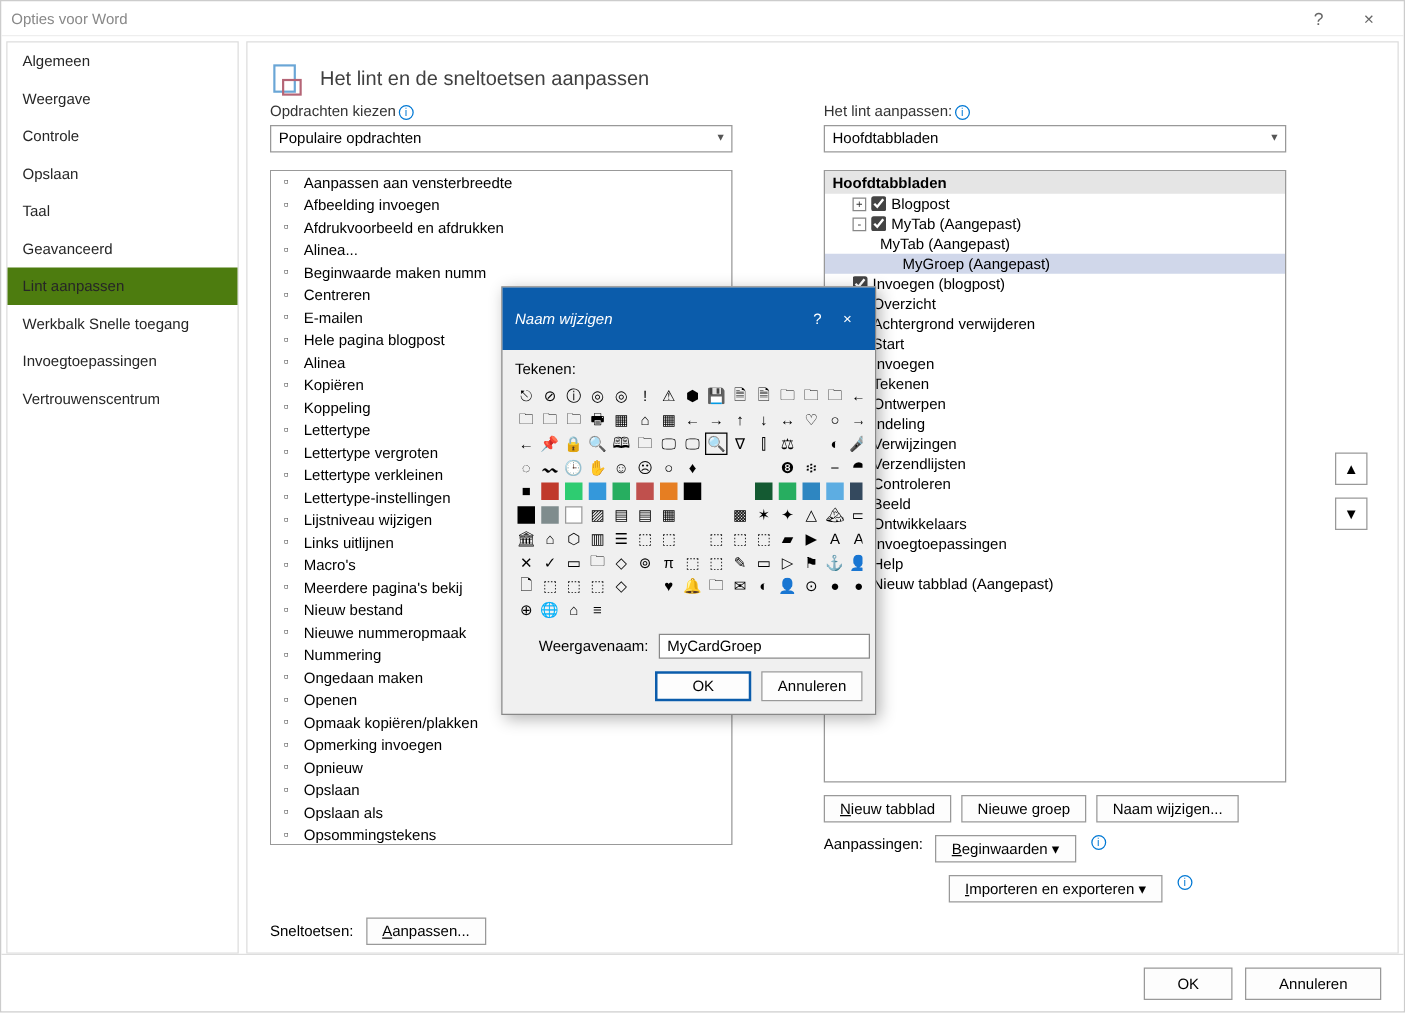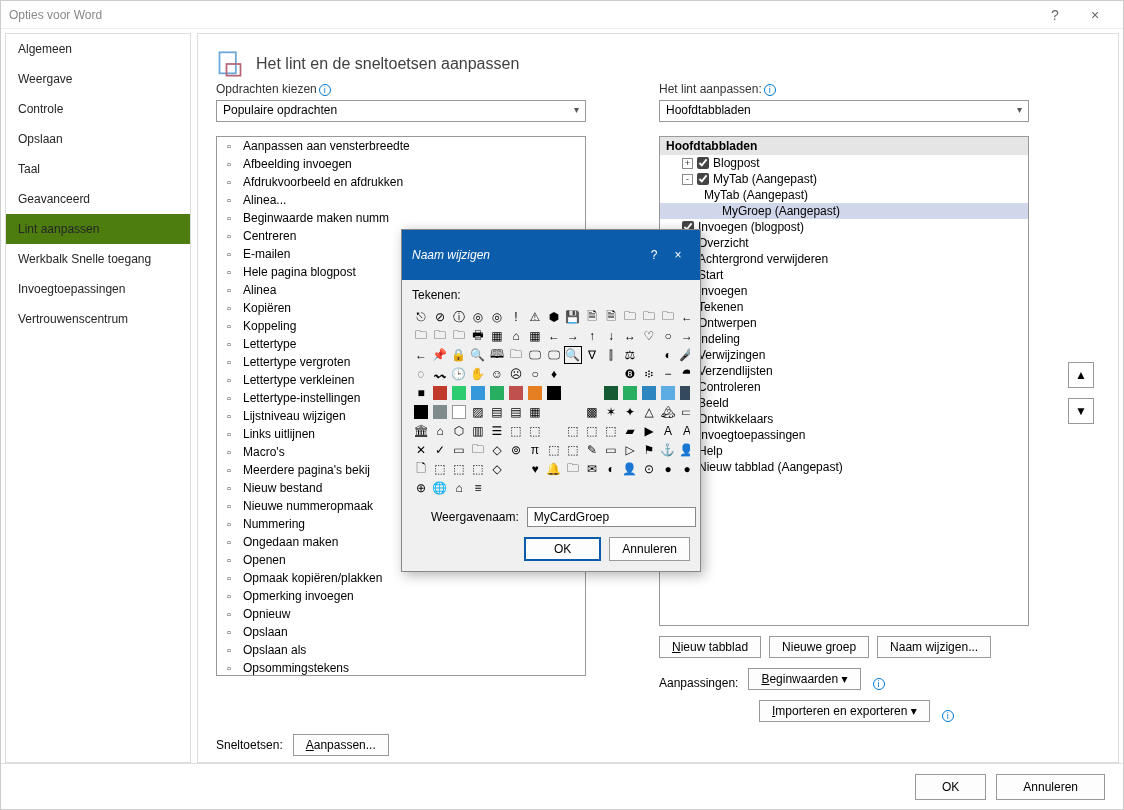--- a/index.html
+++ b/index.html
@@ -28,21 +28,21 @@
 .tree .hdr { background: #e5e5e5; font-weight: bold; padding: 2px 6px; }
 .tree .node { padding: 1px 4px; display: flex; align-items: center; gap: 4px; }
 .tree .node.sel { background: #d0d7ea; }
 .tree .exp { width: 11px; height: 11px; border: 1px solid #888; display: inline-flex; align-items: center; justify-content: center; font-size: 9px; line-height: 1; color: #333; background:#fff; }
 .tree .chk { width: 12px; height: 12px; accent-color: #444; }
 .tree .indent1 { padding-left: 22px; }
 .tree .indent2 { padding-left: 44px; }
 .tree .indent3 { padding-left: 62px; }
 .tree-btns { display: flex; gap: 8px; margin-top: 10px; }
 .btn { border: 1px solid #999; background: #fdfdfd; padding: 3px 12px; cursor: pointer; }
-.customize-row { margin-top: 10px; display: flex; align-items: flex-end; gap: 10px; }
+.customize-row { margin-top: 10px; display: flex; align-items: flex-start; gap: 10px; }
 .updown { position: absolute; right: 6px; top: 50%; transform: translateY(-40px); display: flex; flex-direction: column; gap: 10px; }
 .sqbtn { width: 26px; height: 26px; border: 1px solid #999; display: flex; align-items: center; justify-content: center; background: #fff; }
 .bottom-bar { position: absolute; bottom: 0; left: 0; right: 0; height: 46px; border-top: 1px solid #ddd; display: flex; justify-content: flex-end; align-items: center; gap: 10px; padding-right: 18px; background: #fff; }
 .bottom-bar .btn { padding: 5px 26px; }
 .sneltoets { position: absolute; left: 18px; bottom: 6px; display: flex; align-items: center; gap: 10px; }
 
 .dialog { position: absolute; left: 400px; top: 228px; width: 300px; background: #f0f0f0; border: 1px solid #888; box-shadow: 3px 3px 12px rgba(0,0,0,.3); z-index: 50; }
 .dialog .dbar { background: #0b5cab; color: #fff; padding: 18px 10px; display: flex; align-items: center; font-style: italic; font-size: 14px; }
 .dialog .dbar .t { flex: 1; }
 .dialog .dbar .x { width: 24px; text-align: center; font-style: normal; }

